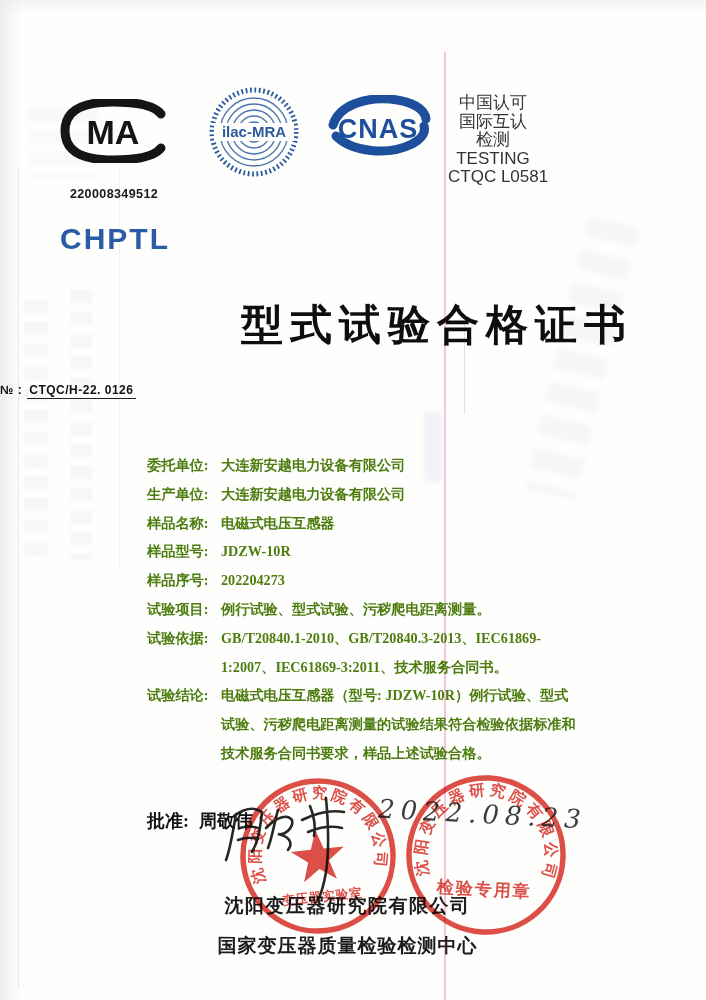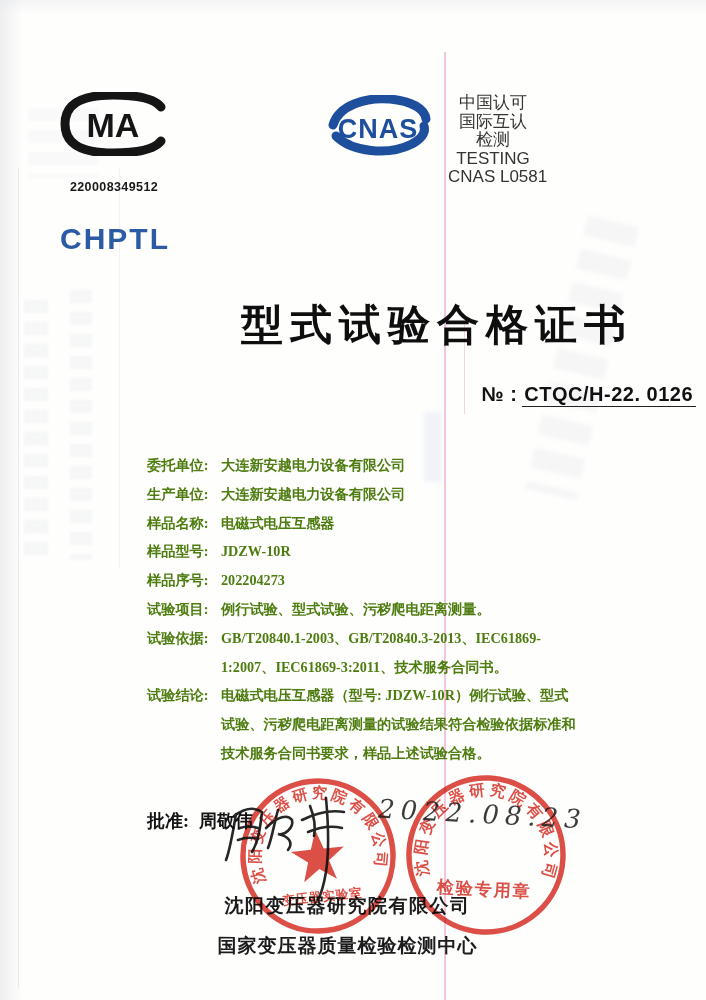--- a/index.html
+++ b/index.html
@@ -26,33 +26,33 @@
   .ghost-diag{position:absolute;left:556px;top:218px;width:52px;height:280px;
     transform:rotate(13deg);filter:blur(2px);opacity:.5;
     background:repeating-linear-gradient(180deg,rgba(150,152,170,.16) 0 20px,rgba(255,255,255,0) 20px 34px);}
   .ghost-smudge{position:absolute;left:424px;top:412px;width:18px;height:70px;
     background:rgba(110,130,200,.09);filter:blur(2px);}
   .pink-line-main{position:absolute;left:444px;top:52px;width:2px;height:948px;
     background:rgba(236,140,188,.50);}
   .pink-line-upper{position:absolute;left:464px;top:322px;width:1px;height:92px;
     background:rgba(236,140,188,.38);}
   
-  .cma-wrap{position:absolute;left:58px;top:92px;width:112px;text-align:center;}
+  .cma-wrap{position:absolute;left:58px;top:99px;width:112px;text-align:center;}
   .cma-number{margin-top:20px;font-size:12.5px;font-weight:700;letter-spacing:.4px;color:#181818;}
   .ilac-wrap{position:absolute;left:208px;top:86px;width:92px;height:92px;}
   .cnas-wrap{position:absolute;left:326px;top:95px;width:106px;height:66px;}
   .accred{position:absolute;left:448px;top:94px;width:90px;text-align:center;
     font-size:17px;line-height:18.6px;color:#343434;white-space:nowrap;}
   
   .brand{position:absolute;left:60px;top:222px;font-size:30px;font-weight:800;
     letter-spacing:2px;color:#2b5ba4;}
   .title{position:absolute;left:73px;top:297px;width:560px;text-align:right;
     font-size:42px;font-weight:700;letter-spacing:7px;color:#0e0e0e;}
-  .certno{position:absolute;left:0;top:383px;width:696px;text-align:right;
-    font-size:20px;font-weight:700;letter-spacing:.5px;color:#111;}
+  .certno{position:absolute;left:0;top:383px;width:696px;text-align:left;
+    font-size:12px;font-weight:700;letter-spacing:.5px;color:#111;}
   .certno .num{border-bottom:1.6px solid #222;padding:0 3px 1px 2px;}
   .certno .prefix{margin-right:5px;}
   
   .fields{position:absolute;left:147px;top:451px;width:430px;
     font-family:"Liberation Serif",serif;font-size:14.2px;font-weight:700;
     line-height:28.8px;color:#4d7c0f;}
   .frow{display:flex;align-items:flex-start;}
   .flabel{width:74px;flex:none;}
   .fvalue{flex:1;}
   
@@ -88,35 +88,47 @@
   <div class="pink-line-upper"></div>
 
   <div class="cma-wrap">
     <svg width="112" height="64" viewBox="0 0 112 64">
       <path d="M103 15 C 96 6, 76 3, 55 3 C 20 3, 7 14, 7 32 C 7 50, 20 61, 55 61 C 76 61, 96 58, 103 49" fill="none" stroke="#151515" stroke-width="9" stroke-linecap="round"></path>
       <text x="55" y="45" text-anchor="middle" font-family="Liberation Sans, sans-serif" font-size="34" font-weight="800" fill="#151515">MA</text>
     </svg>
     <div class="cma-number">220008349512</div>
   </div>
 
+  <div class="ilac-wrap">
+    <svg width="92" height="92" viewBox="0 0 92 92">
+      <circle cx="46" cy="46" r="42" fill="none" stroke="#2c5c9e" stroke-width="5" stroke-dasharray="1.8 2.6"></circle>
+      <circle cx="46" cy="46" r="34" fill="none" stroke="#2c5c9e" stroke-width="1.3" opacity=".85"></circle>
+      <circle cx="46" cy="46" r="28" fill="none" stroke="#2c5c9e" stroke-width="1.3" opacity=".85"></circle>
+      <circle cx="46" cy="46" r="22" fill="none" stroke="#2c5c9e" stroke-width="1.3" opacity=".85"></circle>
+      <circle cx="46" cy="46" r="16" fill="none" stroke="#2c5c9e" stroke-width="1.3" opacity=".85"></circle>
+      <circle cx="46" cy="46" r="10" fill="none" stroke="#2c5c9e" stroke-width="1.3" opacity=".85"></circle>
+      <rect x="6" y="37" width="80" height="18" fill="#fefefd"></rect>
+      <text x="46" y="51" text-anchor="middle" font-family="Liberation Sans, sans-serif" font-size="15" font-weight="800" fill="#2c5c9e">ilac-MRA</text>
+    </svg>
+  </div>
 
   <div class="cnas-wrap">
     <svg width="106" height="66" viewBox="0 0 106 66">
       <path d="M7 30 C 13 10, 40 2, 64 4 C 86 6, 99 14, 100 24" fill="none" stroke="#1d4f9c" stroke-width="9" stroke-linecap="round"></path>
       <path d="M10 41 C 26 57, 62 61, 86 49 C 95 44, 100 38, 98 31" fill="none" stroke="#1d4f9c" stroke-width="9" stroke-linecap="round"></path>
       <text x="52" y="43" text-anchor="middle" font-family="Liberation Sans, sans-serif" font-size="27" font-weight="800" letter-spacing="1" fill="#1d4f9c">CNAS</text>
     </svg>
   </div>
 
   <div class="accred">
     <div>中国认可</div>
     <div>国际互认</div>
     <div>检测</div>
     <div>TESTING</div>
-    <div>CNAS L0581</div>
+    <div>CTQC L0581</div>
   </div>
 
   <div class="brand">CHPTL</div>
   <div class="title">型式试验合格证书</div>
   <div class="certno">
     <span class="prefix">№ :</span><span class="num">CTQC/H-22. 0126</span>
   </div>
 
   <div class="fields">
     <div class="frow">
@@ -138,21 +150,21 @@
     <div class="frow">
       <div class="flabel">样品序号:</div>
       <div class="fvalue">202204273</div>
     </div>
     <div class="frow">
       <div class="flabel">试验项目:</div>
       <div class="fvalue">例行试验、型式试验、污秽爬电距离测量。</div>
     </div>
     <div class="frow">
       <div class="flabel">试验依据:</div>
-      <div class="fvalue">GB/T20840.1-2003、GB/T20840.3-2013、IEC61869-1:2007、IEC61869-3:2011、技术服务合同书。</div>
+      <div class="fvalue">GB/T20840.1-2010、GB/T20840.3-2013、IEC61869-1:2007、IEC61869-3:2011、技术服务合同书。</div>
     </div>
     <div class="frow">
       <div class="flabel">试验结论:</div>
       <div class="fvalue">电磁式电压互感器（型号: JDZW-10R）例行试验、型式试验、污秽爬电距离测量的试验结果符合检验依据标准和技术服务合同书要求，样品上述试验合格。</div>
     </div>
   </div>
 
   <div class="approval">
     <span>批准:</span>
     <span>周敬伟</span>

